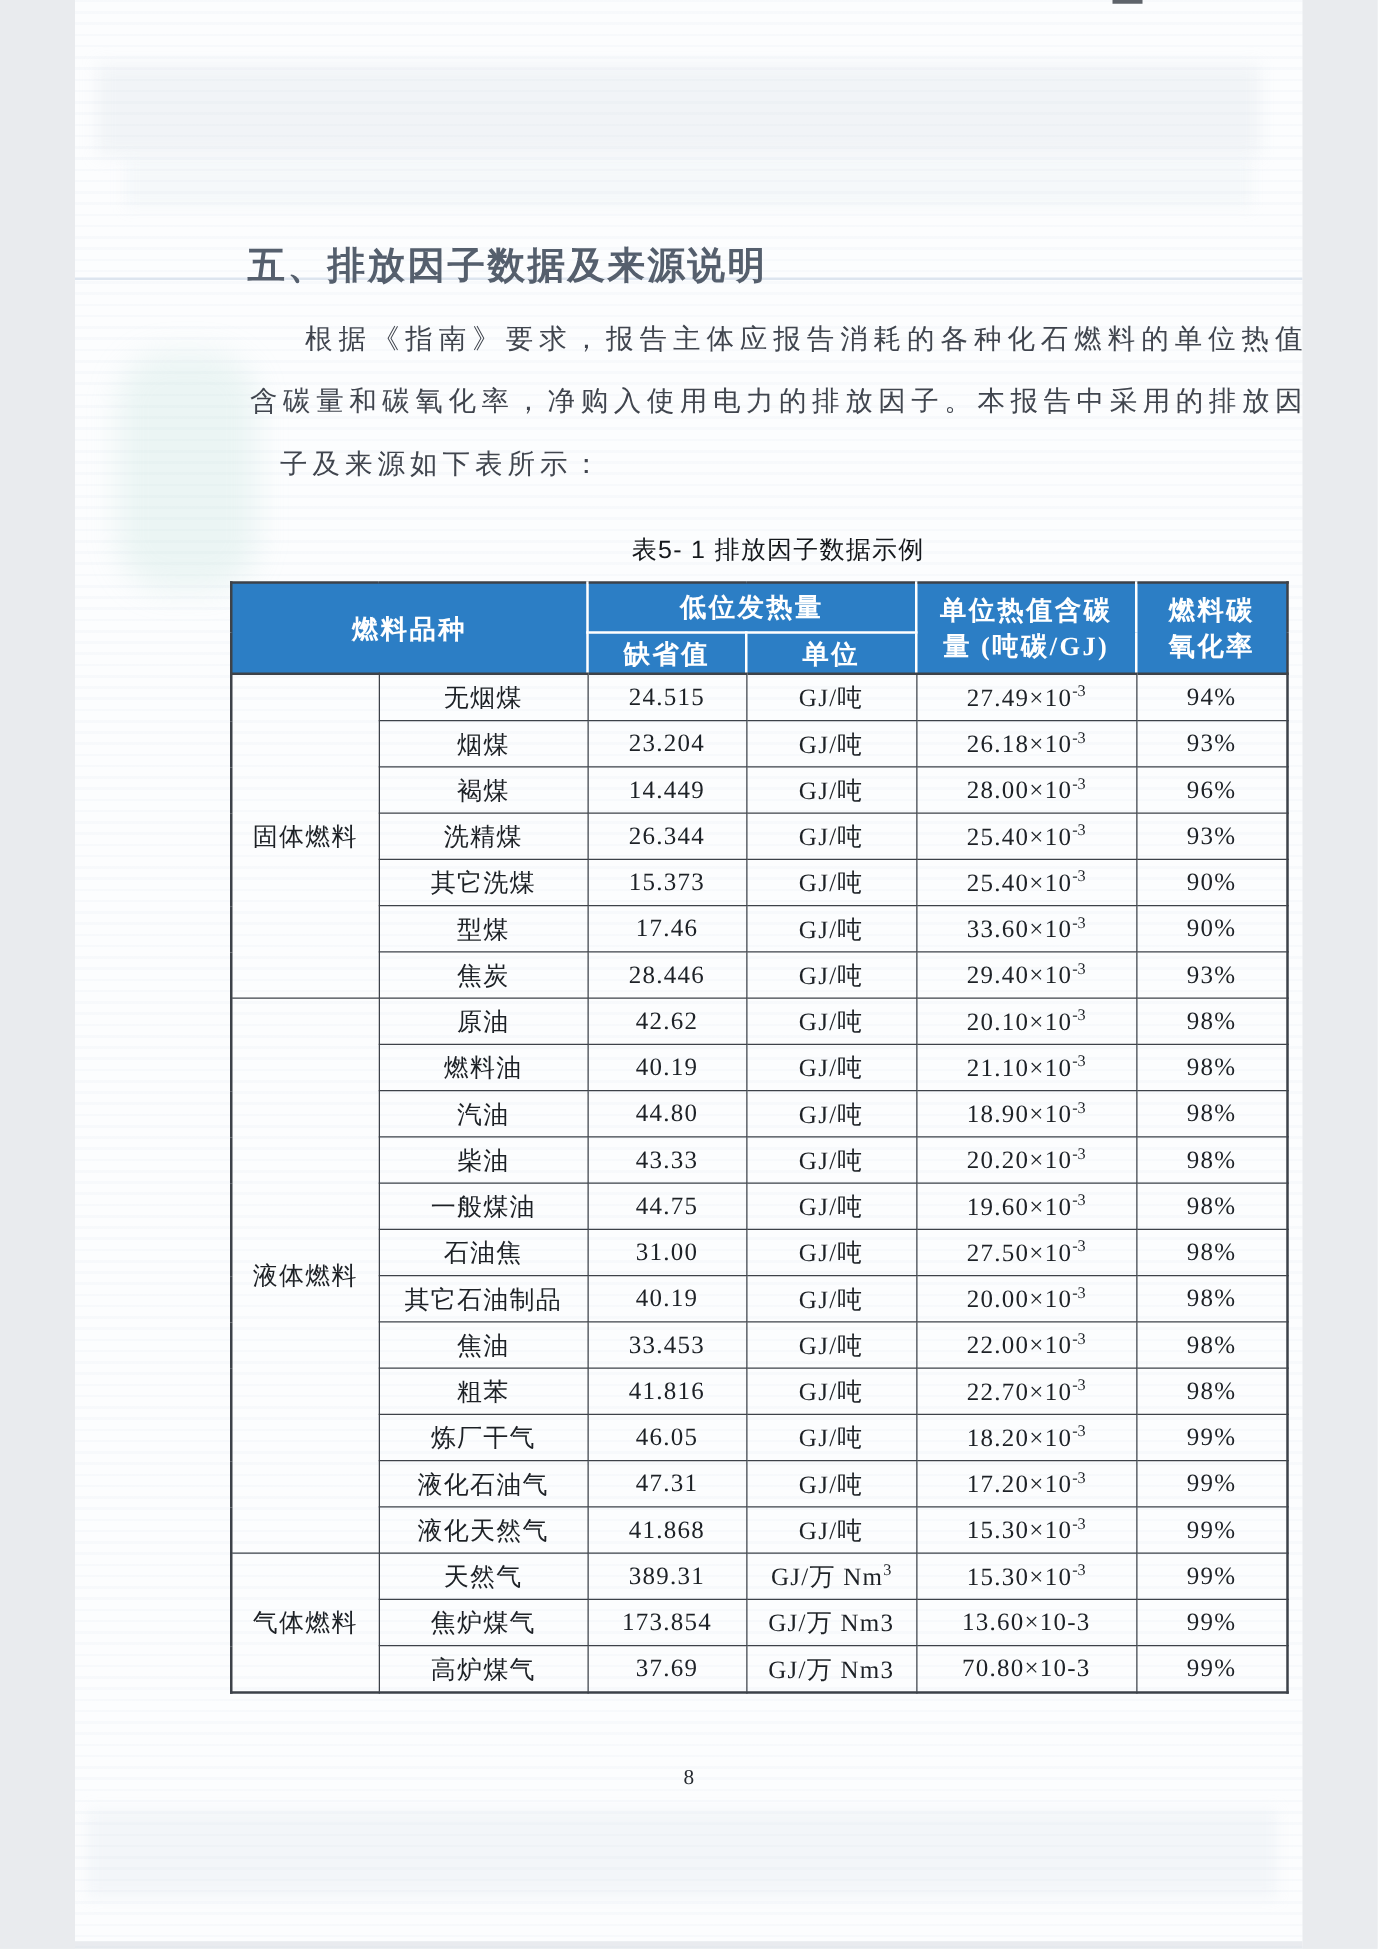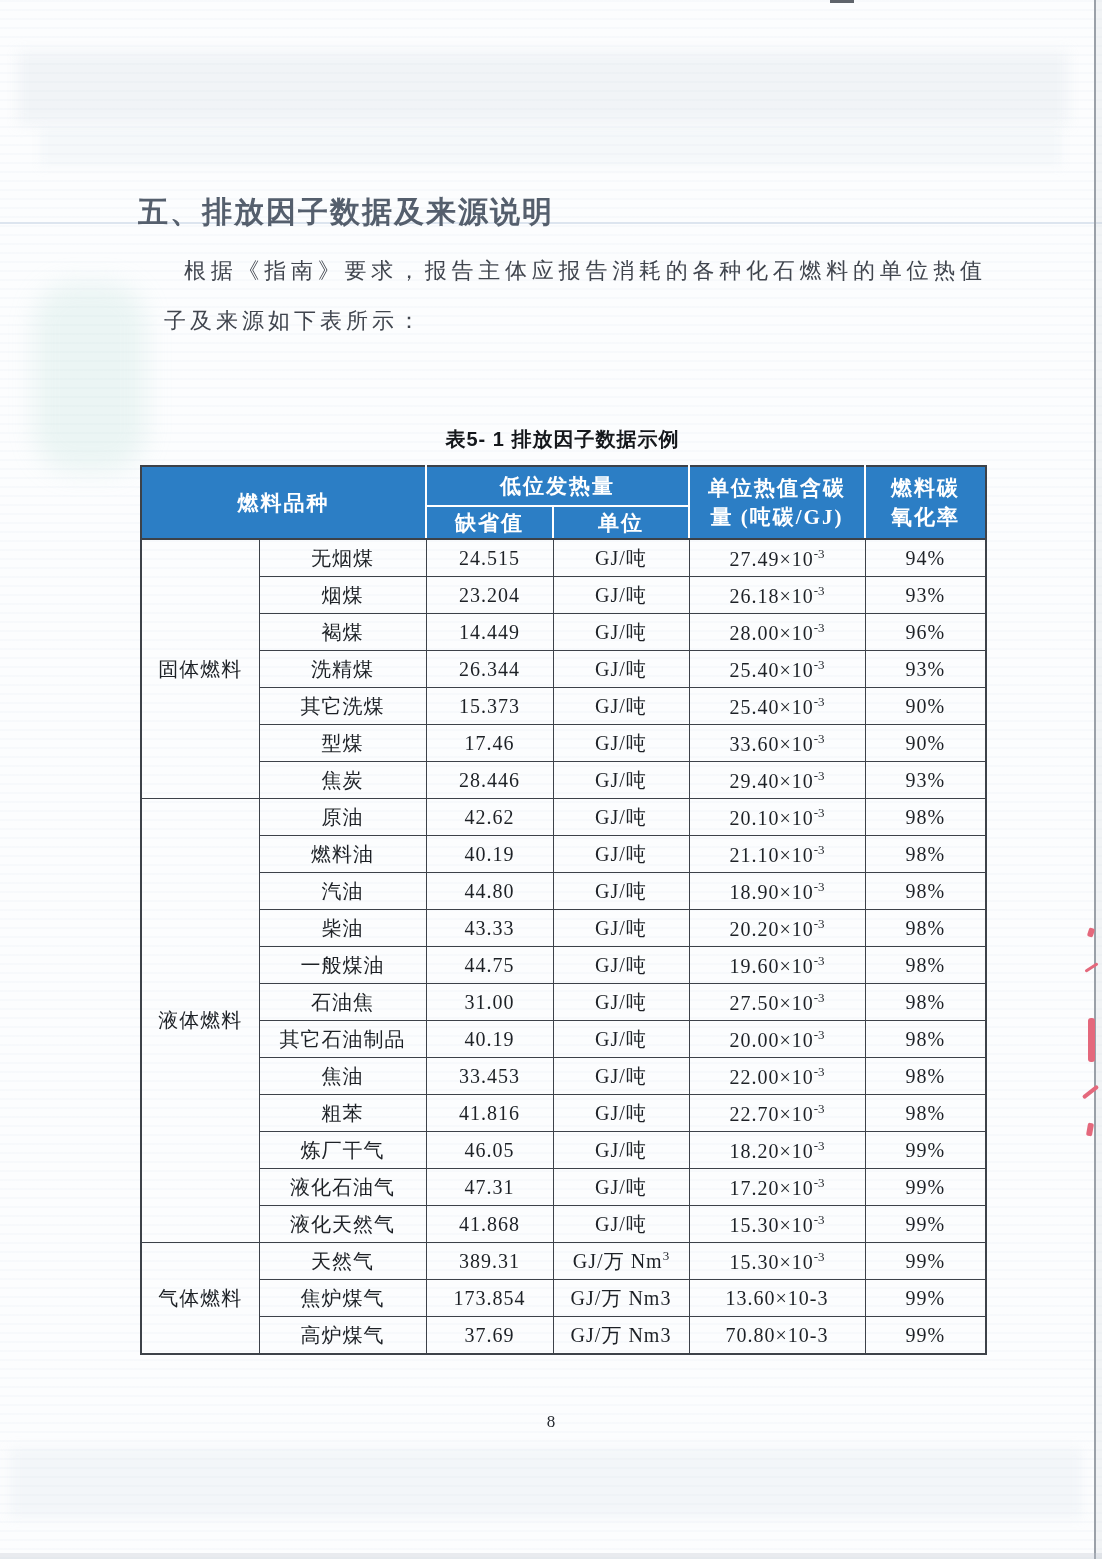--- a/index.html
+++ b/index.html
@@ -1,18 +1,18 @@
 <!DOCTYPE html>
 <html style="--header-blue: #2c7ec5; --header-text: #ffffff; --table-border: #3d4249; --heading-text: #555f6d; --body-text: #40454e; --table-text: #1d2126; --red-mark: #e4687c; --page-edge-gray: #9aa0a8;"><head>
 <meta charset="utf-8">
 <style>
   html,body{margin:0;padding:0;background:#e9ebee;}
   .page{
     position:relative;
-    width:1102px;height:1559px;
+    width:982px;height:1559px;
     margin:0 auto;
     background-color:#fcfdfe;
     background-image:repeating-linear-gradient(180deg,
       rgba(214,223,235,0.13) 0px, rgba(214,223,235,0.13) 2px,
       rgba(255,255,255,0) 2px, rgba(255,255,255,0) 9px);
     overflow:hidden;
     font-family:"Liberation Serif","DejaVu Serif",serif;
   }
   
   .ghost{position:absolute;pointer-events:none;}
@@ -43,25 +43,25 @@
     font-size:22px;line-height:50px;letter-spacing:4px;
     color:var(--body-text,#40454e);
   }
   .pline{text-align:justify;text-align-last:justify;}
   .pline.first{text-indent:2em;}
   .pline.last{text-align-last:left;margin-left:24px;}
   .tbl-title{
     position:absolute;top:426px;left:140px;width:845px;
     text-align:center;
     font-family:"Liberation Sans","DejaVu Sans",sans-serif;
-    font-size:20px;font-weight:bold;letter-spacing:1px;
+    font-size:20px;font-weight:normal;letter-spacing:1px;
     color:#15181c;
   }
   table.doc-table{
-    position:absolute;top:465px;left:140px;width:845px;
+    position:absolute;top:465px;left:124px;width:845px;
     border-collapse:collapse;table-layout:fixed;
     border:2.5px solid var(--table-border,#3d4249);
   }
   .doc-table thead th{
     background:var(--header-blue,#2c7ec5);
     color:var(--header-text,#ffffff);
     font-weight:bold;font-size:21px;letter-spacing:2px;
     border:2px solid #ffffff;
     padding:0;
   }
@@ -103,20 +103,21 @@
   <div class="redmark rm1"></div>
   <div class="redmark rm2"></div>
   <div class="redmark rm3"></div>
   <div class="redmark rm4"></div>
   <div class="redmark rm5"></div>
 
   <div class="heading">五、排放因子数据及来源说明</div>
 
   <div class="para">
     <div class="pline first">根据《指南》要求，报告主体应报告消耗的各种化石燃料的单位热值</div>
+    <div class="pline">含碳量和碳氧化率，净购入使用电力的排放因子。本报告中采用的排放因</div>
     <div class="pline last">子及来源如下表所示：</div>
   </div>
 
   <div class="tbl-title">表5- 1 排放因子数据示例</div>
 
   <table class="doc-table">
     <colgroup>
       <col style="width:118px">
         <col style="width:167px">
         <col style="width:127px">

